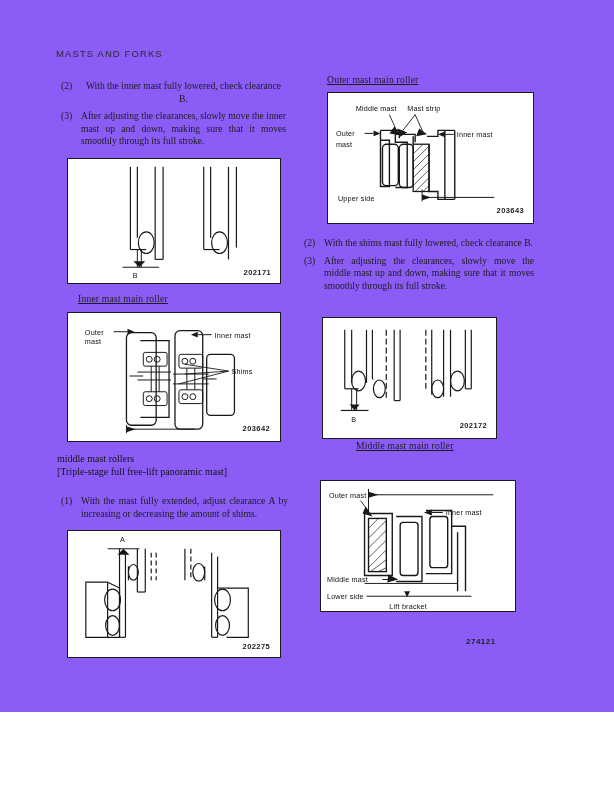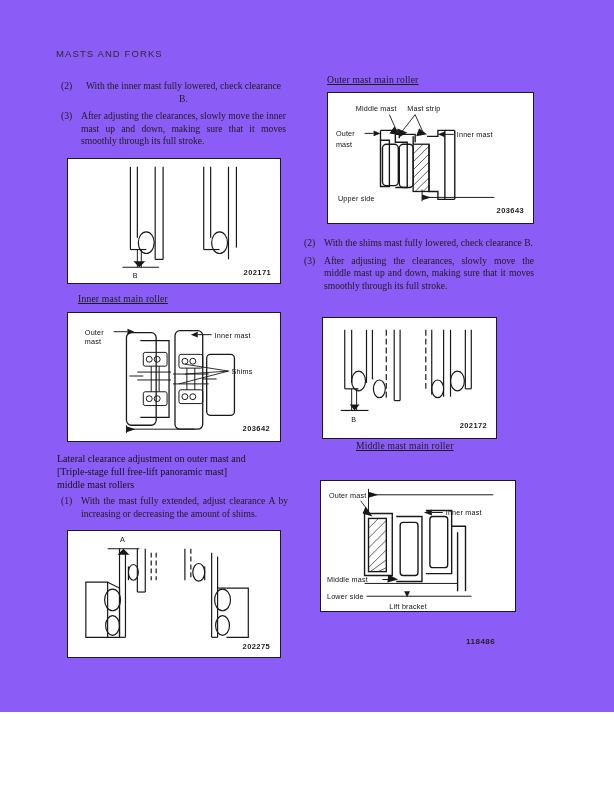--- a/index.html
+++ b/index.html
@@ -240,23 +240,22 @@
         <path d="M59 114 L59 122"></path>
         <path d="M59 118 L128 118"></path>
       </g>
       <path d="M59 115 L68 118 L59 121 Z" fill="#181818"></path>
 
       <text class="fig-code" x="204" y="120" text-anchor="end">203642</text>
     </svg>
   </div>
 
   <div class="section-heading" style="left:57px; top:452px; width:250px;">
-    <div>Lateral clearance adjustment on outer mast and</div>
+    <div>middle mast rollers</div>
     <div>[Triple-stage full free-lift panoramic mast]</div>
-    <div>middle mast rollers</div>
   </div>
 
   <div class="numlist" style="left:60px; top:495px; width:228px;">
     <div class="li">
       <span class="num">(1)</span>
       <span class="txt">With the mast fully extended, adjust clearance A by increasing or decreasing the amount of shims.</span>
     </div>
   </div>
 
   <div class="figure" style="left:67px; top:530px; width:214px; height:128px;">
@@ -495,17 +494,17 @@
 
       <text class="fig-label" x="6" y="120">Lower side</text>
       <g class="stroke" stroke-width="1">
           <path d="M46 117 L152 117"></path>
         </g>
       <path d="M84 112 L90 112 L87 118 Z" fill="#181818"></path>
       <text class="fig-label" x="88" y="130" text-anchor="middle">Lift bracket</text>
     </svg>
   </div>
 
-  <div class="loose-code" style="left:466px; top:637px;">118486</div>
+  <div class="loose-code" style="left:466px; top:637px;">274121</div>
 
   <div class="page-number">154</div>
 
 </div>
 
 </body></html>

